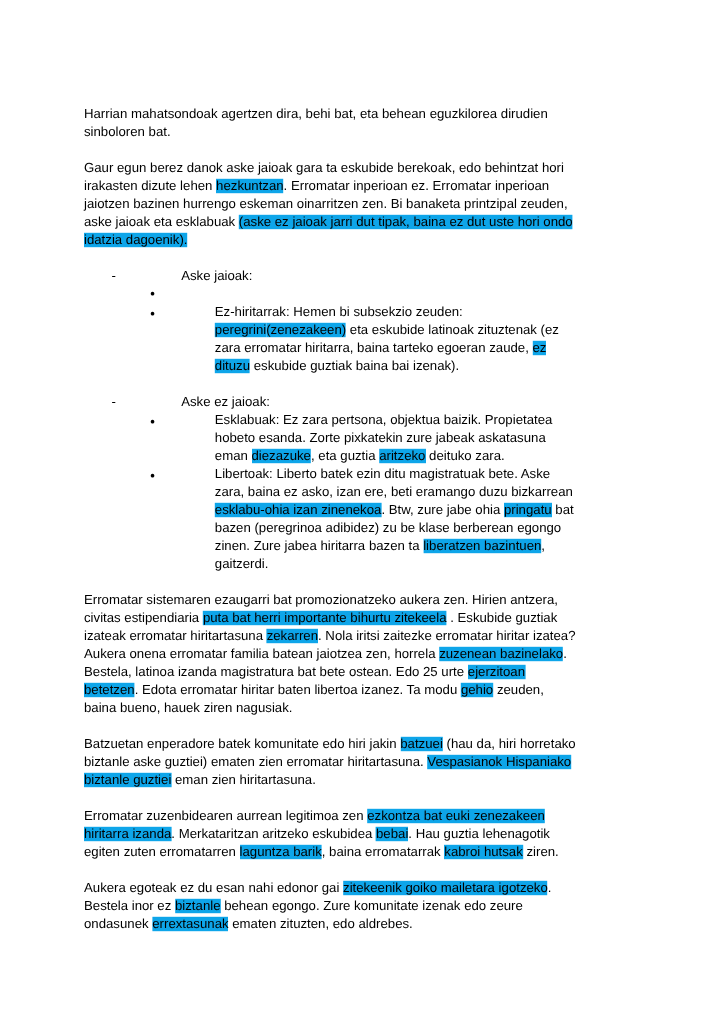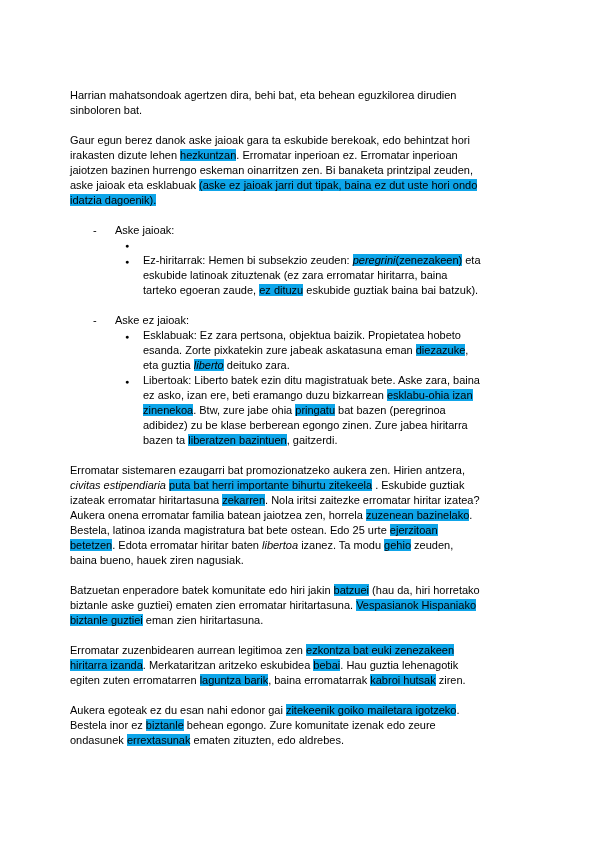--- a/index.html
+++ b/index.html
@@ -25,52 +25,52 @@
   .list-item {
     display: flex;
     align-items: baseline;
     font-size: 11px;
     line-height: 15px;
   }
   .list-item.level1 { padding-left: 23px; }
   .list-item.level1 .marker { width: 22px; flex: none; }
   .list-item.level2 { padding-left: 55px; }
   .list-item.level2 .marker { width: 18px; flex: none; font-size: 7px; }
-  .list-item .text { flex: 1 1 auto; min-width: 0; }
-  .italic { font-style: italic; }
+  .list-item .text { flex: 1 1 auto; min-width: 0; margin-left: 36px; }
+  .italic { }
   .highlight { background: #0ea5e9; }
 </style>
 </head>
 <body>
 
 <div class="page">
   <div id="doc-content">
       <div class="block paragraph"><span>Harrian mahatsondoak agertzen dira, behi bat, eta behean eguzkilorea dirudien sinboloren bat.</span></div>
       <div class="block paragraph"><span>Gaur egun berez danok aske jaioak gara ta eskubide berekoak, edo behintzat hori irakasten dizute lehen </span><span class="highlight">hezkuntzan</span><span>. Erromatar inperioan ez. Erromatar inperioan jaiotzen bazinen hurrengo eskeman oinarritzen zen. Bi banaketa printzipal zeuden, aske jaioak eta esklabuak </span><span class="highlight">(aske ez jaioak jarri dut tipak, baina ez dut uste hori ondo idatzia dagoenik).</span></div>
       <div class="block list">
         <div class="list-item level1">
           <span class="marker">-</span>
           <span class="text"><span>Aske jaioak:</span></span>
         </div>
         <div class="list-item level2">
           <span class="marker">●</span>
         </div>
         <div class="list-item level2">
           <span class="marker">●</span>
-          <span class="text"><span>Ez-hiritarrak: Hemen bi subsekzio zeuden: </span><span class="italic highlight">peregrini</span><span class="highlight">(zenezakeen)</span><span> eta eskubide latinoak zituztenak (ez zara erromatar hiritarra, baina tarteko egoeran zaude, </span><span class="highlight">ez dituzu</span><span> eskubide guztiak baina bai batzuk).</span></span>
+          <span class="text"><span>Ez-hiritarrak: Hemen bi subsekzio zeuden: </span><span class="italic highlight">peregrini</span><span class="highlight">(zenezakeen)</span><span> eta eskubide latinoak zituztenak (ez zara erromatar hiritarra, baina tarteko egoeran zaude, </span><span class="highlight">ez dituzu</span><span> eskubide guztiak baina bai izenak).</span></span>
         </div>
       </div>
       <div class="block list">
         <div class="list-item level1">
           <span class="marker">-</span>
           <span class="text"><span>Aske ez jaioak:</span></span>
         </div>
         <div class="list-item level2">
           <span class="marker">●</span>
-          <span class="text"><span>Esklabuak: Ez zara pertsona, objektua baizik. Propietatea hobeto esanda. Zorte pixkatekin zure jabeak askatasuna eman </span><span class="highlight">diezazuke</span><span>, eta guztia </span><span class="italic highlight">liberto</span><span> deituko zara.</span></span>
+          <span class="text"><span>Esklabuak: Ez zara pertsona, objektua baizik. Propietatea hobeto esanda. Zorte pixkatekin zure jabeak askatasuna eman </span><span class="highlight">diezazuke</span><span>, eta guztia </span><span class="italic highlight">aritzeko</span><span> deituko zara.</span></span>
         </div>
         <div class="list-item level2">
           <span class="marker">●</span>
           <span class="text"><span>Libertoak: Liberto batek ezin ditu magistratuak bete. Aske zara, baina ez asko, izan ere, beti eramango duzu bizkarrean </span><span class="highlight">esklabu-ohia izan zinenekoa</span><span>. Btw, zure jabe ohia </span><span class="highlight">pringatu</span><span> bat bazen (peregrinoa adibidez) zu be klase berberean egongo zinen. Zure jabea hiritarra bazen ta </span><span class="highlight">liberatzen bazintuen</span><span>, gaitzerdi.</span></span>
         </div>
       </div>
       <div class="block paragraph"><span>Erromatar sistemaren ezaugarri bat promozionatzeko aukera zen. Hirien antzera, </span><span class="italic">civitas estipendiaria</span><span> </span><span class="highlight">puta bat herri importante bihurtu zitekeela</span><span> . Eskubide guztiak izateak erromatar hiritartasuna </span><span class="highlight">zekarren</span><span>. Nola iritsi zaitezke erromatar hiritar izatea? Aukera onena erromatar familia batean jaiotzea zen, horrela </span><span class="highlight">zuzenean bazinelako</span><span>. Bestela, latinoa izanda magistratura bat bete ostean. Edo 25 urte </span><span class="highlight">ejerzitoan betetzen</span><span>. Edota erromatar hiritar baten </span><span class="italic">libertoa</span><span> izanez. Ta modu </span><span class="highlight">gehio</span><span> zeuden, baina bueno, hauek ziren nagusiak.</span></div>
       <div class="block paragraph"><span>Batzuetan enperadore batek komunitate edo hiri jakin </span><span class="highlight">batzuei</span><span> (hau da, hiri horretako biztanle aske guztiei) ematen zien erromatar hiritartasuna. </span><span class="highlight">Vespasianok Hispaniako biztanle guztiei</span><span> eman zien hiritartasuna.</span></div>
       <div class="block paragraph"><span>Erromatar zuzenbidearen aurrean legitimoa zen </span><span class="highlight">ezkontza bat euki zenezakeen hiritarra izanda</span><span>. Merkataritzan aritzeko eskubidea </span><span class="highlight">bebai</span><span>. Hau guztia lehenagotik egiten zuten erromatarren </span><span class="highlight">laguntza barik</span><span>, baina erromatarrak </span><span class="highlight">kabroi hutsak</span><span> ziren.</span></div>
       <div class="block paragraph"><span>Aukera egoteak ez du esan nahi edonor gai </span><span class="highlight">zitekeenik goiko mailetara igotzeko</span><span>. Bestela inor ez </span><span class="highlight">biztanle</span><span> behean egongo. Zure komunitate izenak edo zeure ondasunek </span><span class="highlight">errextasunak</span><span> ematen zituzten, edo aldrebes.</span></div>

